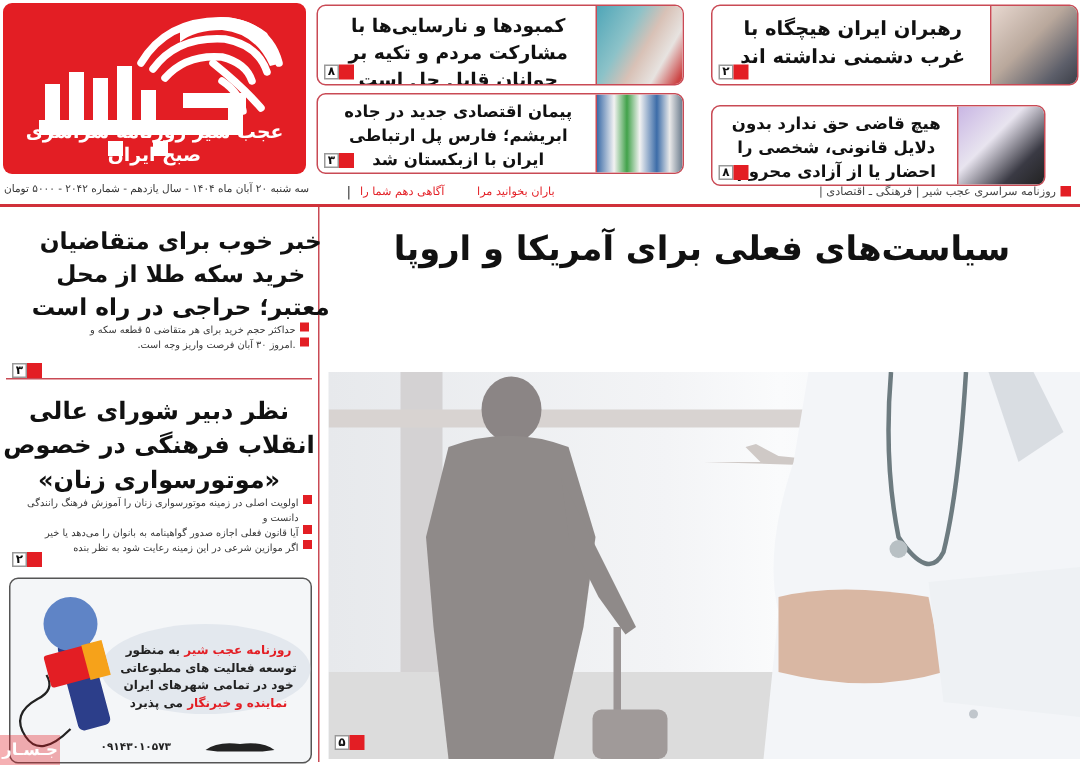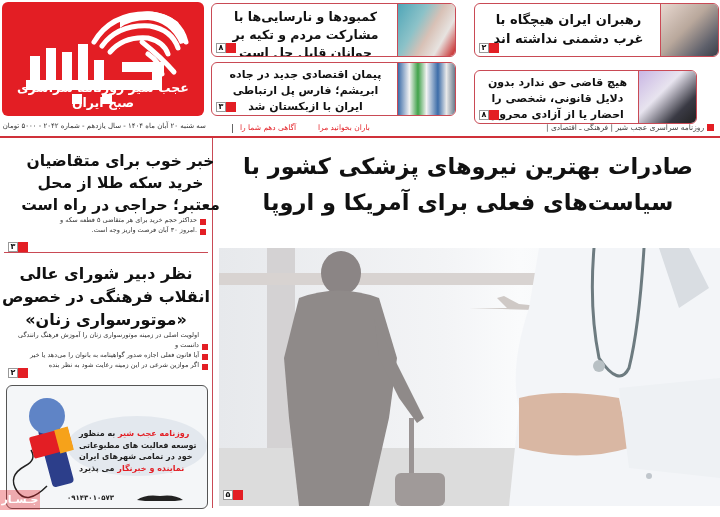--- a/index.html
+++ b/index.html
@@ -24,27 +24,27 @@
   
   .dateline { left: 6px; top: 122px; width: 200px; font-size: 7px; color: #333; display: flex; align-items: center; gap: 3px; white-space: nowrap; }
   .sq { display: inline-block; width: 7px; height: 7px; background: #e31e24; flex: none; }
   .topbar-right { right: 6px; top: 123px; font-size: 7.5px; color: #444; display: flex; align-items: center; gap: 3px; white-space: nowrap; }
   .slogan { top: 123px; font-size: 7.5px; color: #e31e24; white-space: nowrap; }
   .redrule { left: 0; top: 136px; width: 720px; height: 1.5px; background: #d0313a; }
   .vline-top { left: 232px; top: 124px; width: 1px; height: 9px; background: #666; }
   .col-divider { left: 212px; top: 138px; width: 1.2px; height: 370px; background: #c94a55; }
   .left-headline { font-weight: bold; font-size: 15.5px; line-height: 22px; text-align: center; color: #111; }
   .bullets { font-size: 6.5px; color: #333; line-height: 10px; }
-  .bullets .row { display: flex; align-items: flex-end; gap: 3px; justify-content: flex-start; }
+  .bullets .row { display: flex; align-items: flex-start; gap: 3px; justify-content: flex-start; }
   .bullets .row .sq { width: 6px; height: 6px; }
 
   
   .adbox { left: 6px; top: 385px; width: 202px; height: 124px; border: 1px solid #555; border-radius: 6px; background: #f4f6f8; overflow: hidden; }
   .ad-bubble { position: absolute; left: 55px; top: 8px; width: 146px; height: 24px; background: #f6a21a; border-radius: 14px; font-weight: bold; font-size: 12px; line-height: 24px; text-align: center; color: #222; }
-  .ad-text { position: absolute; right: 8px; top: 42px; width: 120px; font-size: 8px; line-height: 11.5px; text-align: left; color: #222; font-weight: bold; }
+  .ad-text { position: absolute; right: 8px; top: 42px; width: 120px; font-size: 8px; line-height: 11.5px; text-align: center; color: #222; font-weight: bold; }
   .ad-text .hl { color: #e31e24; }
   .ad-phone { position: absolute; left: 60px; top: 108px; font-size: 7px; font-weight: bold; direction: ltr; color: #222; }
   .watermark { left: 0; top: 490px; width: 40px; height: 20px; background: rgba(227,30,36,0.35); color: #fff; font-weight: bold; font-size: 11px; text-align: center; line-height: 20px; }
 
   
   .main-headline { left: 222px; top: 148px; width: 492px; text-align: center; font-weight: bold; font-size: 22.5px; line-height: 36px; color: #111; }
   .hero { left: 219px; top: 248px; width: 501px; height: 258px; overflow: hidden; background: linear-gradient(90deg,#e7e9ec 0%,#f3f4f6 45%,#fafbfc 60%,#eef1f5 100%); }
 </style>
 </head>
 <body>
@@ -185,21 +185,20 @@
     <div><span class="hl">نماینده و خبرنگار</span><span> می پذیرد</span></div>
   </div>
   <div class="ad-phone">۰۹۱۴۳۰۱۰۵۷۳</div>
   <svg class="abs" style="left:128px; top:108px;" width="50" height="8">
     <path d="M2 6 Q10 0 25 2 Q40 0 48 6 L40 7 L10 7 Z" fill="#222"></path>
   </svg>
 </div>
 <div class="abs watermark">جـسـار</div>
 
 <div class="abs main-headline">
-  <div>صادرات بهترین نیروهای پزشکی کشور با</div>
   <div>سیاست‌های فعلی برای آمریکا و اروپا</div>
 </div>
 
 <div class="abs hero">
   <svg width="501" height="258" viewBox="0 0 501 258">
 
     <rect x="48" y="0" width="28" height="258" fill="#d4d2d3"></rect>
     <rect x="0" y="25" width="330" height="12" fill="#d8d3d1"></rect>
     <rect x="0" y="200" width="340" height="58" fill="#dcdcdc"></rect>
 

